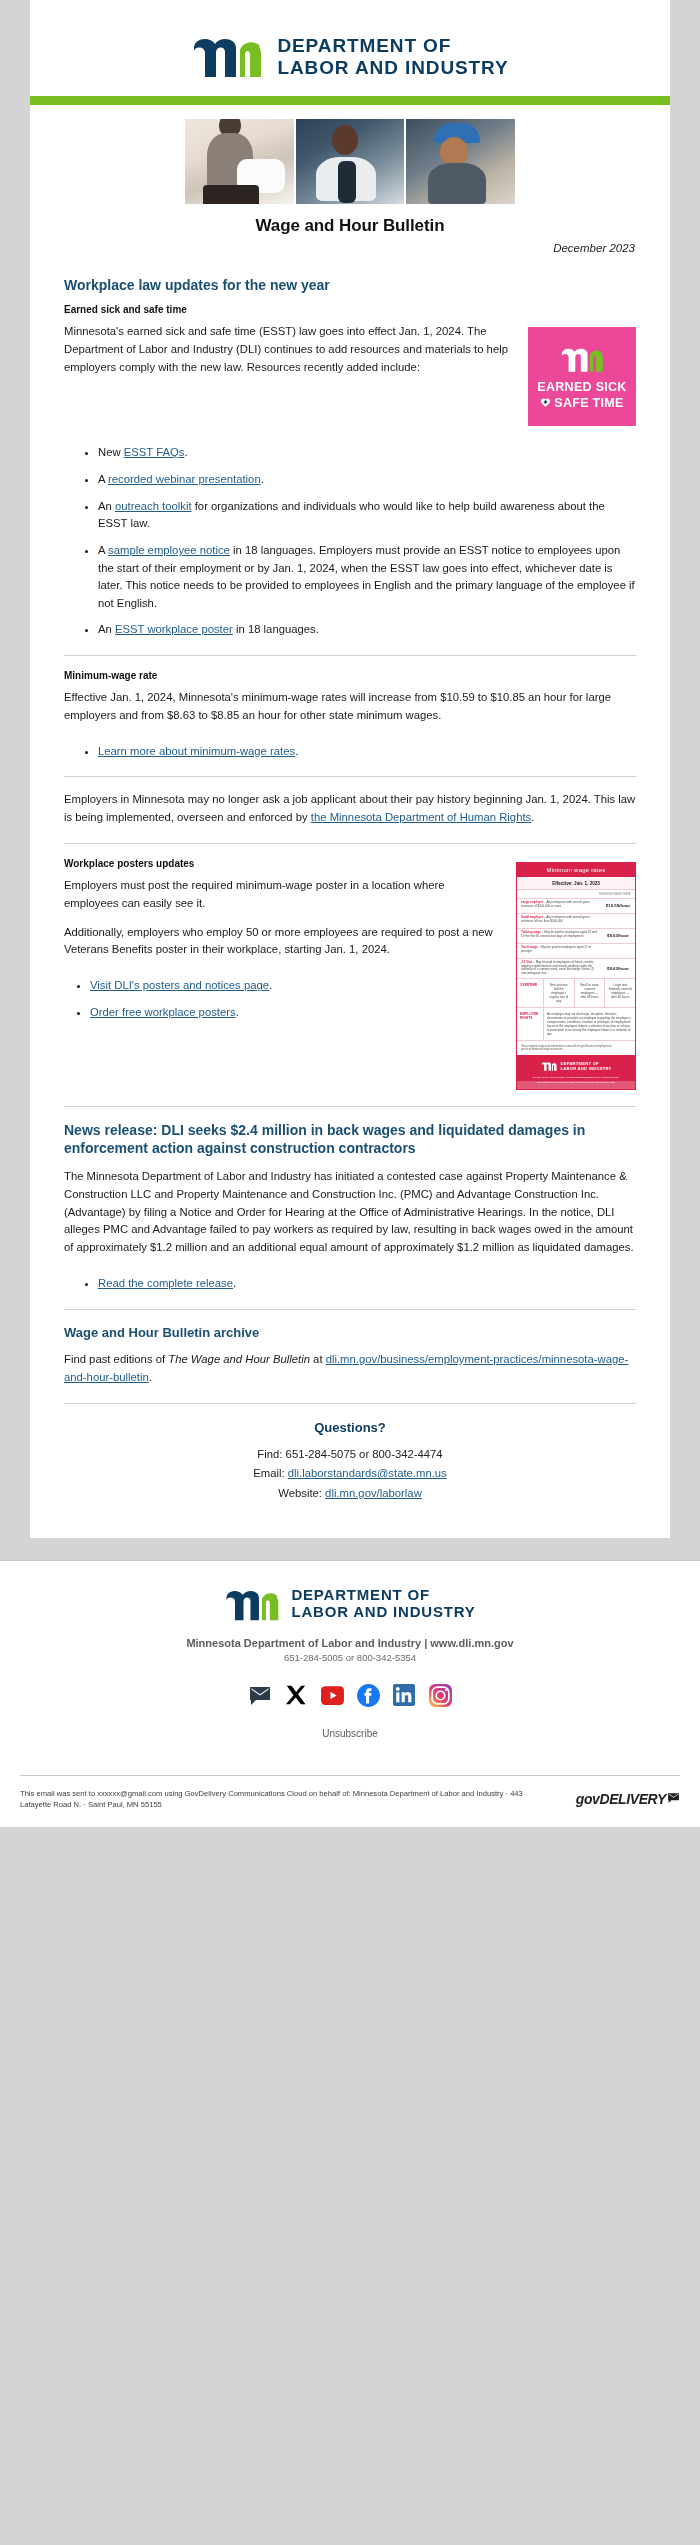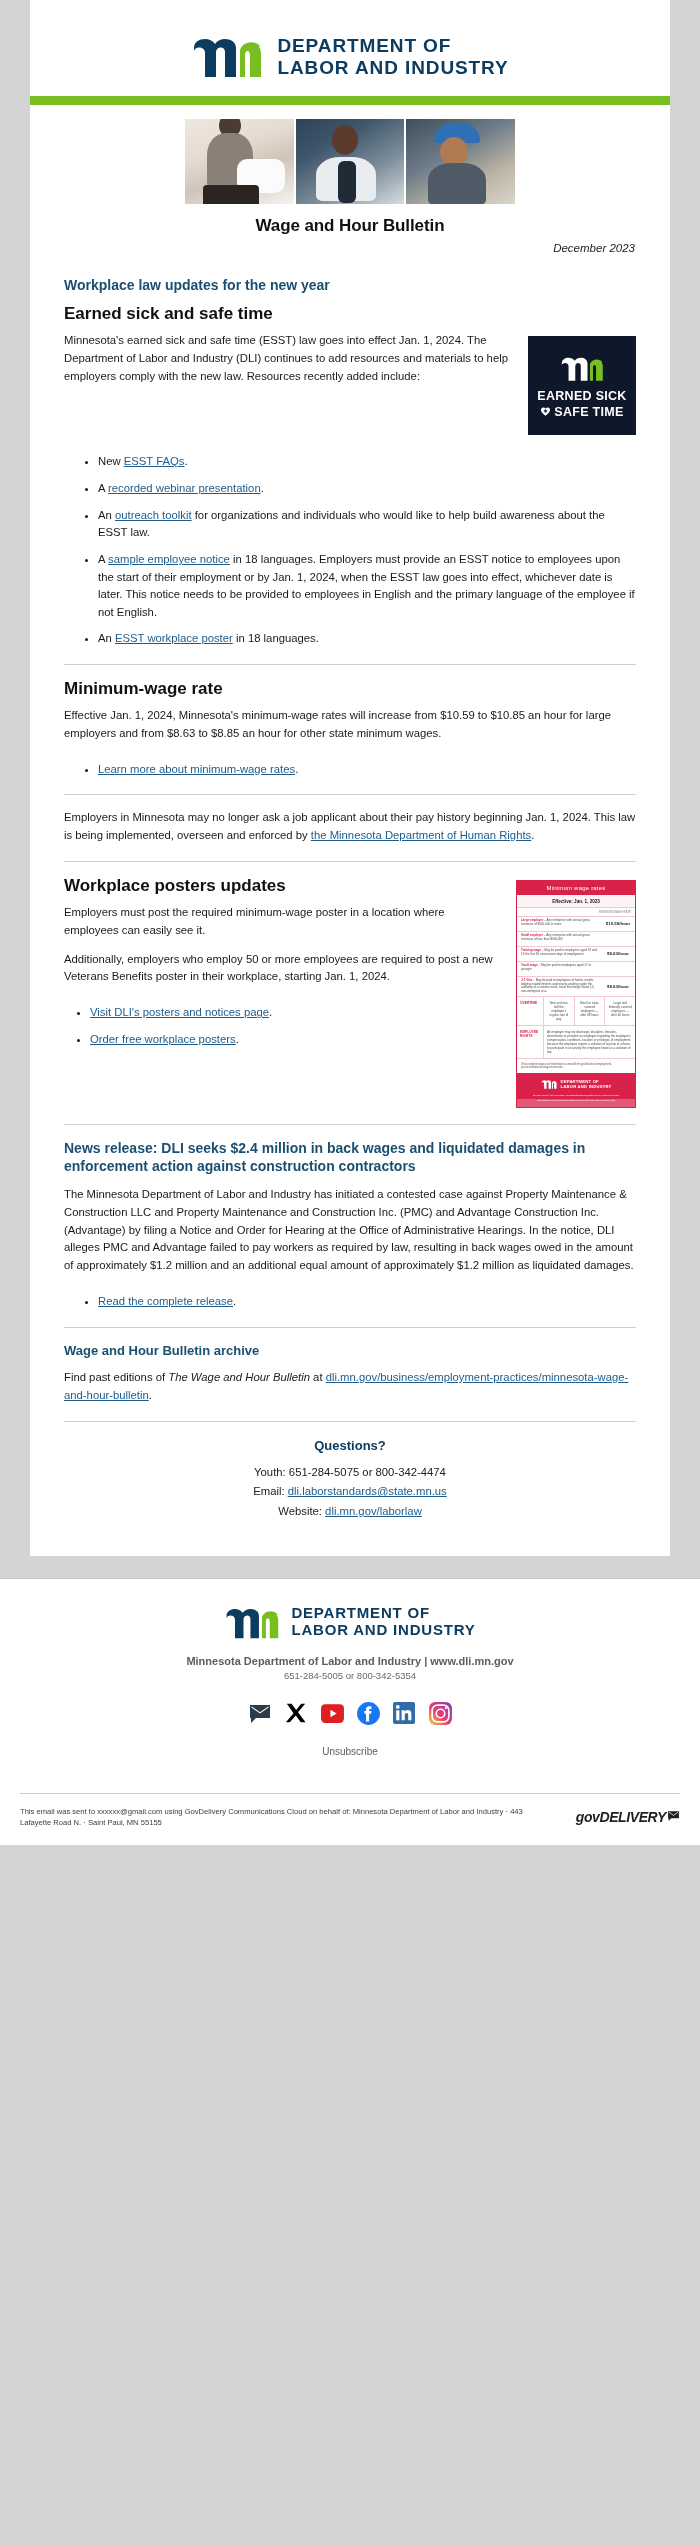--- a/index.html
+++ b/index.html
@@ -81,21 +81,21 @@
 
   h2.section-blue {
     color:#1b4f72;
     font-size:14px;
     font-weight:bold;
     margin:22px 0 10px 0;
     line-height:1.32;
   }
   h3.sub-head {
     color:#111;
-    font-size:17px;
+    font-size:10px;
     font-weight:bold;
     margin:10px 0 8px 0;
   }
   p.body-text {
     font-size:11.3px;
     line-height:1.58;
     margin:0 0 11px 0;
     color:#1a1a1a;
   }
   ul.bullets {
@@ -116,21 +116,21 @@
     border-top:1px solid #cfcfcf;
     margin:16px 0 14px 0;
   }
 
   .two-col { display:flex; gap:16px; align-items:flex-start; }
   .col-text { flex:1 1 auto; }
 
   
   .esst-box {
     width:108px; height:99px;
-    background:#0f172a;
+    background:#ec4899;
     flex:0 0 108px;
     margin-top:4px;
     display:flex;
     flex-direction:column;
     align-items:center;
     justify-content:center;
     color:#fff;
   }
   .esst-line {
     font-size:12.5px;
@@ -389,21 +389,21 @@
       <hr class="rule">
 
       <h2 class="section-blue" style="font-size:13px;margin-top:10px;">Wage and Hour Bulletin archive</h2>
       <p class="body-text"><span>Find past editions of </span><em>The Wage and Hour Bulletin</em><span> at </span><a class="lnk" href="#">dli.mn.gov/business/employment-practices/minnesota-wage-and-hour-bulletin</a><span>.</span></p>
 
       <hr class="rule">
 
       <div class="questions-title">Questions?</div>
       <div class="q-contact">
         <div>
-          <span>Youth:</span>
+          <span>Find:</span>
           <span>651-284-5075 or 800-342-4474</span>
         </div>
         <div>
           <span>Email:</span>
           <a class="lnk" href="#">dli.laborstandards@state.mn.us</a>
         </div>
         <div>
           <span>Website:</span>
           <a class="lnk" href="#">dli.mn.gov/laborlaw</a>
         </div>

